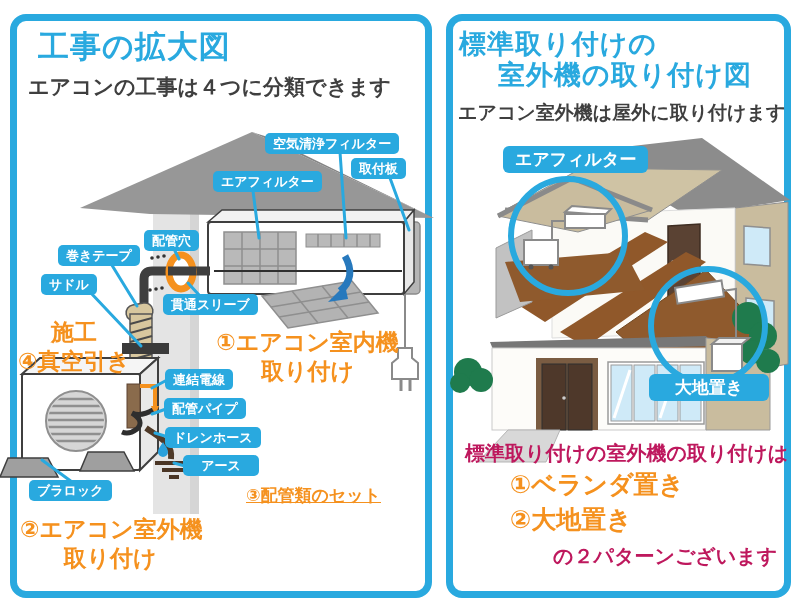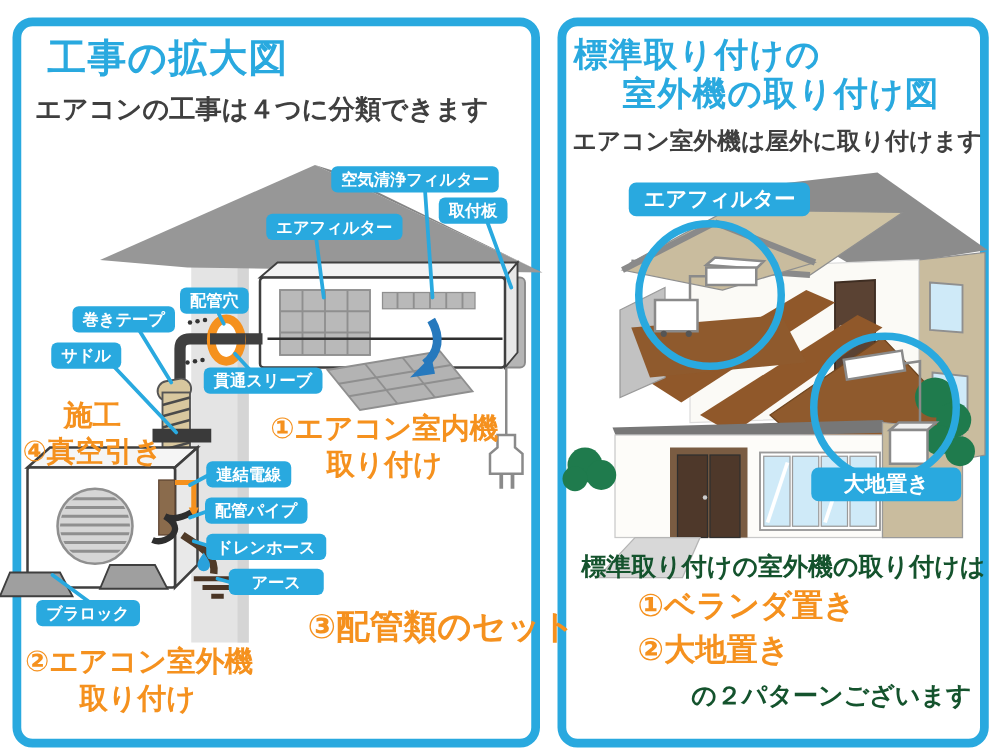--- a/index.html
+++ b/index.html
@@ -13,23 +13,23 @@
   .abs{position:absolute;white-space:nowrap;}
   .title{color:#29a9df;font-weight:bold;font-size:31px;letter-spacing:1px;}
   .title-r{color:#29a9df;font-weight:bold;font-size:27px;letter-spacing:1px;}
   .subtitle{color:#3f3f3f;font-weight:bold;font-size:21px;}
   .subtitle-r{color:#3f3f3f;font-weight:bold;font-size:19px;}
   .lbl{position:absolute;background:#29a9df;color:#fff;font-weight:bold;font-size:13px;
        line-height:1;padding:4px 8px;border-radius:5px;white-space:nowrap;}
   .lbl-big{position:absolute;background:#29a9df;color:#fff;font-weight:bold;font-size:17px;
        line-height:1;padding:5px 12px;border-radius:6px;white-space:nowrap;text-align:center;}
   .step{position:absolute;color:#f5911e;font-weight:bold;text-align:center;line-height:1.25;white-space:nowrap;}
-  .step-sm{font-size:27px;}
+  .step-sm{font-size:17px;text-decoration:underline;}
   .step-lg{font-size:23px;}
-  .footer-dark{position:absolute;color:#14532d;font-weight:bold;font-size:20px;white-space:nowrap;}
+  .footer-dark{position:absolute;color:#be185d;font-weight:bold;font-size:20px;white-space:nowrap;}
   .footer-orange{position:absolute;color:#f5911e;font-weight:bold;font-size:25px;white-space:nowrap;}
 </style>
 </head>
 <body>
 
 <div class="stage">
 
   <div class="panel panel-left"></div>
   <div class="panel panel-right"></div>
 

